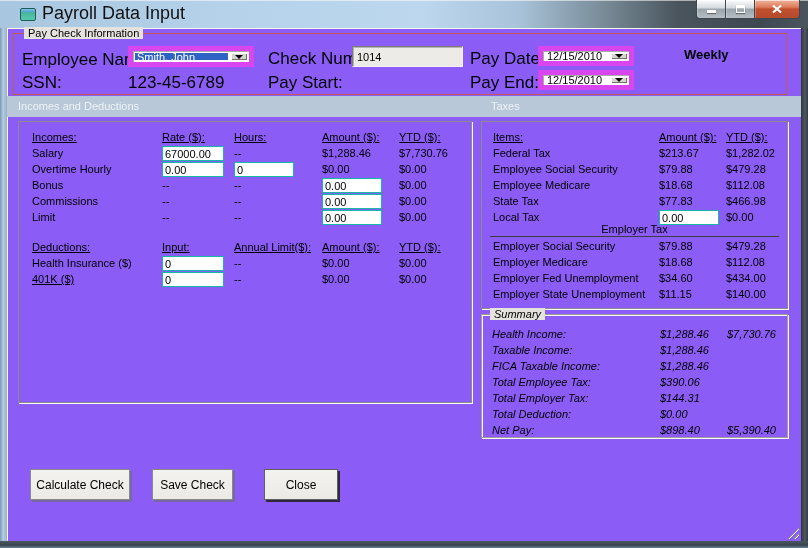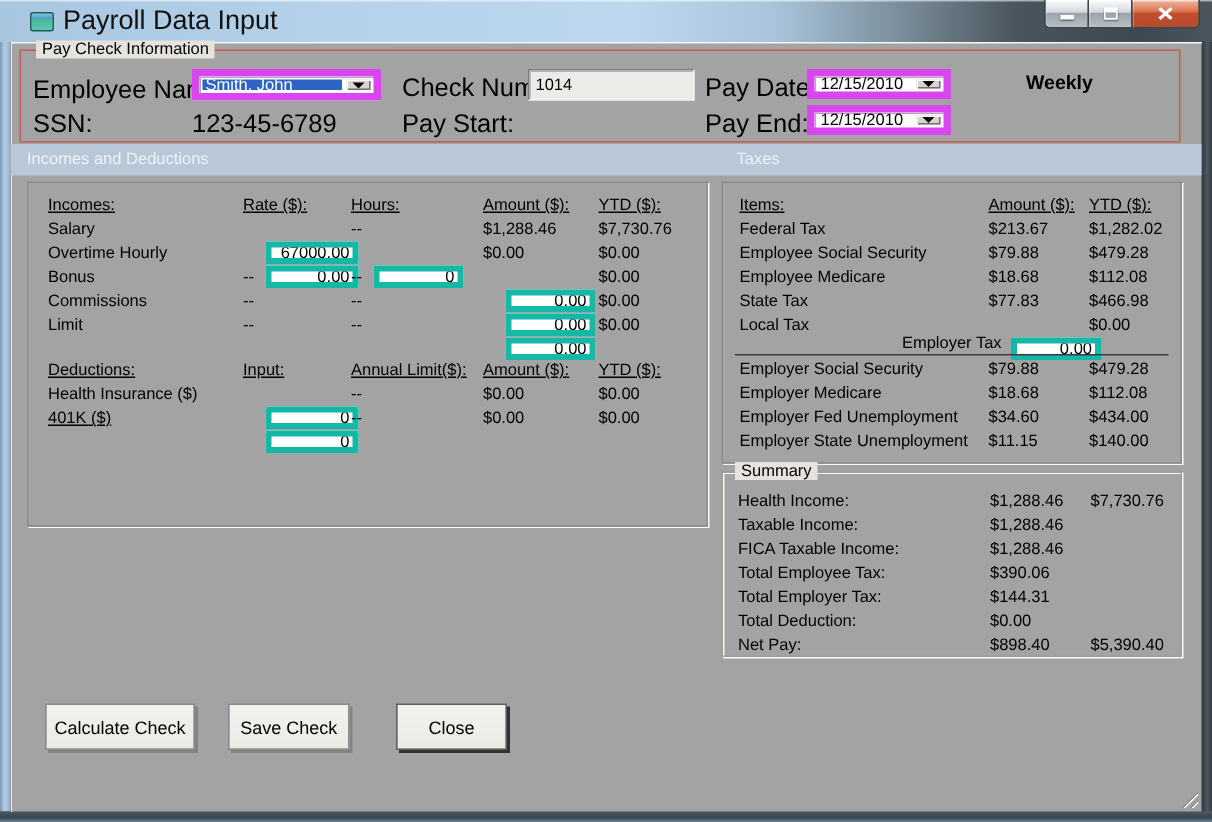--- a/index.html
+++ b/index.html
@@ -18,57 +18,57 @@
   .cap-btn.min{width:30px;border-radius:0 0 0 4px;background:linear-gradient(180deg,#fbfcfd 0%,#d4d9dd 45%,#9ba4ab 50%,#b6bfc6 100%);}
   .cap-btn.max{width:28px;border-left:none;border-right:none;background:linear-gradient(180deg,#fbfcfd 0%,#d4d9dd 45%,#9ba4ab 50%,#b6bfc6 100%);}
   .cap-btn.close{width:46px;border-radius:0 0 4px 0;background:linear-gradient(180deg,#f0b49c 0%,#dd7a58 40%,#c04f2e 50%,#b64a2d 100%);}
   .glyph-min{width:9px;height:3px;background:#fff;box-shadow:0 1px 1px rgba(0,0,0,.45);margin-top:5px;}
   .glyph-max{width:9px;height:8px;border:1px solid #fff;border-top:3px solid #fff;box-shadow:0 1px 1px rgba(0,0,0,.4);}
   .frame-left{position:absolute;left:0;top:28px;width:7px;bottom:7px;background:linear-gradient(90deg,#7a97b2 0%,#b4cde4 45%,#96b0c7 100%);}
   .frame-right{position:absolute;right:0;top:28px;width:7px;bottom:7px;background:linear-gradient(90deg,#2f383f 0%,#4e585f 55%,#333c43 100%);}
   .frame-bottom{position:absolute;left:0;bottom:0;width:808px;height:7px;background:linear-gradient(180deg,#4d575f 0%,#39434b 60%,#6888a0 100%);}
 
   
-  .client{position:absolute;left:7px;top:28px;width:794px;height:513px;background:#a3a3a3;box-shadow:inset 1px 1px 0 #f7f5f2;}
+  .client{position:absolute;left:7px;top:28px;width:794px;height:513px;background:#8b5cf6;box-shadow:inset 1px 1px 0 #f7f5f2;}
   .lbl{position:absolute;font-size:17px;white-space:nowrap;}
 
   .red-group{position:absolute;left:6px;top:5px;width:774px;height:62px;border:1px solid #c25b52;}
   .red-group-label{position:absolute;left:10px;top:-7px;background:#e6e3de;padding:0 4px;font-size:11px;white-space:nowrap;}
   .weekly{position:absolute;left:652px;top:19px;font-size:13px;font-weight:bold;margin-left:25px;}
 
   .combo{position:absolute;background:#fff;border:5px solid #d946ef;box-shadow:inset 1px 1px 0 #ababab;}
   .combo-value{position:absolute;left:4px;top:0;bottom:0;right:20px;font-size:11px;display:flex;align-items:center;white-space:nowrap;overflow:hidden;}
   .combo-value.sel{left:2px;top:2px;bottom:2px;right:21px;background:#2e63c5;color:#fff;padding-left:2px;}
   .drop-btn{position:absolute;top:2px;right:2px;bottom:2px;width:16px;background:#d8d4ce;
     box-shadow:inset 1px 1px 0 #ffffff, inset -1px -1px 0 #736f69;display:flex;align-items:center;justify-content:center;}
   .arrow{width:0;height:0;border-left:4px solid transparent;border-right:4px solid transparent;border-top:4px solid #000;}
 
   .sunken-input{position:absolute;background:#edebe7;border:1px solid;border-color:#7d7d7d #f2f2f2 #f2f2f2 #7d7d7d;
     box-shadow:inset 1px 1px 0 #b3b3b3;font:11px "Liberation Sans",sans-serif;padding:0 4px;}
 
   .section-bar{position:absolute;left:0;top:68px;width:794px;height:21px;background:#b8c8d8;}
   .section-bar span{position:absolute;top:0;line-height:21px;font-size:11px;color:#eef2f6;white-space:nowrap;}
 
   .panel{position:absolute;border:1px solid #8b8b8b;box-shadow:1px 1px 0 #fbfaf8;}
-  .left-panel{left:11px;top:93px;width:454px;height:230px;}
+  .left-panel{left:11px;top:93px;width:454px;height:282px;}
   .tax-panel{left:474px;top:93px;width:307px;height:188px;}
-  .summary-group{position:absolute;left:474px;top:286px;width:307px;height:124px;border:1px solid #a19d97;box-shadow:inset 1px 1px 0 #f8f6f3,1px 1px 0 #fbfaf8;}
+  .summary-group{position:absolute;left:474px;top:286px;width:307px;height:124px;border:1px solid #a19d97;box-shadow:inset 1px 1px 0 #f8f6f3,1px 1px 0 #fbfaf8;font-style:italic;}
   .sum-label{position:absolute;left:8px;top:-7px;background:#e6e3de;padding:0 4px;font-size:11px;}
 
   .grid{position:absolute;display:grid;grid-auto-rows:16px;font-size:11px;}
   .grid>*{white-space:nowrap;line-height:15px;}
   .inc-grid{left:13px;top:8px;grid-template-columns:130px 72px 88px 77px auto;}
   .ded-grid{left:13px;top:118px;grid-template-columns:130px 72px 88px 77px auto;}
   .tax-grid{left:11px;top:8px;grid-template-columns:166px 67px auto;}
   .emp-grid{left:11px;top:117px;grid-template-columns:166px 67px auto;}
   .sum-grid{left:10px;top:12px;grid-template-columns:168px 67px auto;}
   .u{text-decoration:underline;}
   .employer-hdr{position:absolute;left:8px;right:8px;top:100px;height:15px;text-align:center;font-size:11px;border-bottom:1px solid #3c3c3c;line-height:15px;}
 
-  .win-input{background:#fff;border:4px solid #14b8a6;font:11px "Liberation Sans",sans-serif;height:15px;width:60px;padding:0 2px;margin:15px;text-align:right;}
+  .win-input{background:#fff;border:1px solid #14b8a6;font:11px "Liberation Sans",sans-serif;height:15px;width:60px;padding:0 2px;margin:0;}
   .w62{width:62px;}
 
   .win-btn{position:absolute;height:31px;background:linear-gradient(180deg,#f4f2ef 0%,#eceae5 100%);
     border:1px solid #8a8a8a;box-shadow:2px 2px 0 rgba(110,110,110,.6);font:12px "Liberation Sans",sans-serif;color:#000;padding:0;}
   .win-btn.default{border-color:#5f5f5f;box-shadow:2px 2px 0 rgba(30,30,30,.85);}
 
   .resize-grip{position:absolute;right:2px;bottom:2px;width:13px;height:13px;
     background:repeating-linear-gradient(135deg,transparent 0 2px,#8f8f8f 2px 3px,#fdfdfd 3px 4px);
     clip-path:polygon(100% 0,100% 100%,0 100%);}
 </style>

